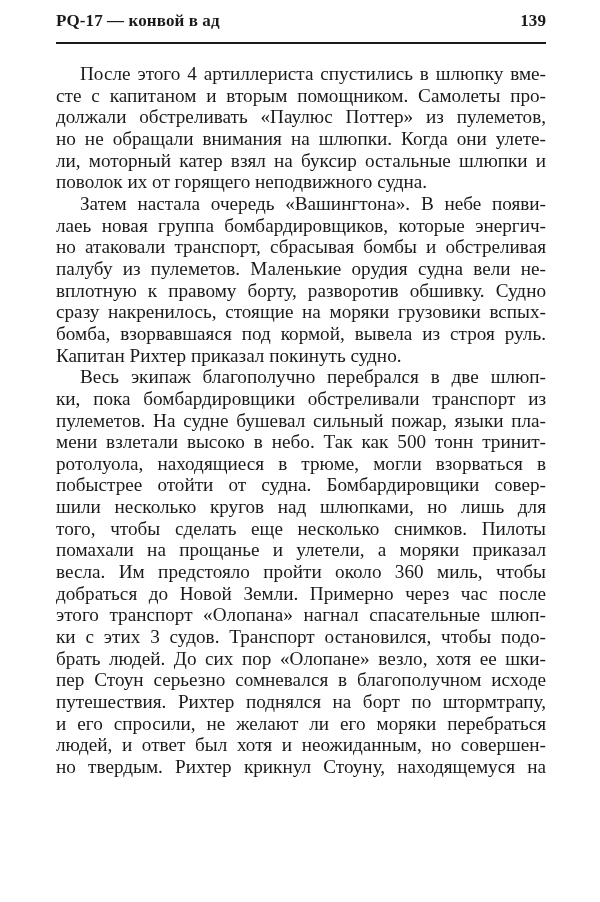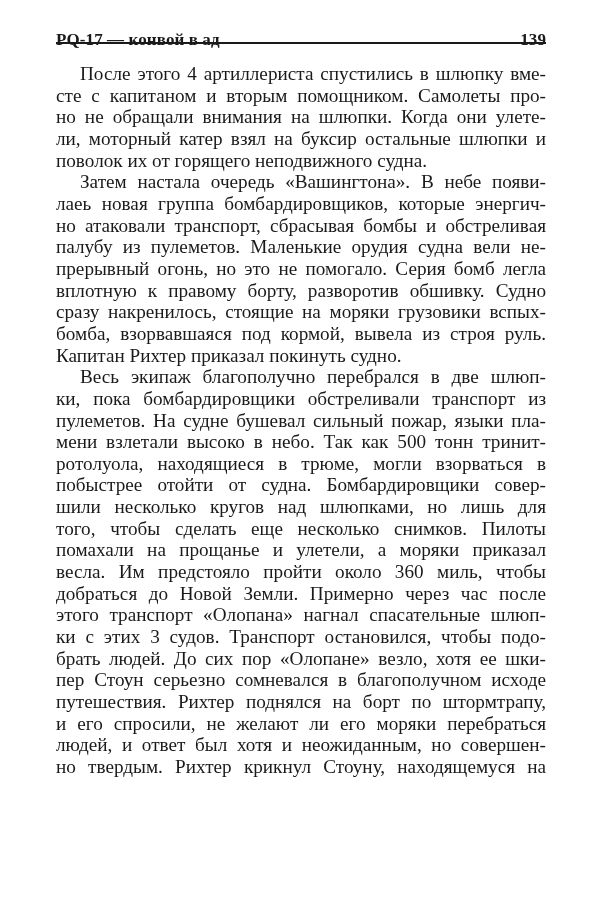--- a/index.html
+++ b/index.html
@@ -17,21 +17,21 @@
     }
     .page {
       position: absolute;
       left: 56px;
       top: 0;
       width: 490px;
     }
     .running-head {
       position: absolute;
       left: 0;
-      top: 24px;
+      top: 5px;
       width: 490px;
       height: 26px;
       display: flex;
       justify-content: space-between;
       align-items: flex-end;
       font-weight: bold;
       font-size: 17px;
       letter-spacing: 0.1px;
     }
     .head-rule {
@@ -75,31 +75,31 @@
     <span>PQ-17 — конвой в ад</span>
     <span>139</span>
   </div>
   <div class="head-rule"></div>
 
   <div class="body-text">
 
     <div>
       <span class="line indent">После этого 4 артиллериста спустились в шлюпку вме-</span>
       <span class="line">сте с капитаном и вторым помощником. Самолеты про-</span>
+      <span class="line">должали обстреливать «Паулюс Поттер» из пулеметов,</span>
       <span class="line">но не обращали внимания на шлюпки. Когда они улете-</span>
       <span class="line">ли, моторный катер взял на буксир остальные шлюпки и</span>
       <span class="line last">поволок их от горящего неподвижного судна.</span>
     </div>
 
     <div>
       <span class="line indent">Затем настала очередь «Вашингтона». В небе появи-</span>
       <span class="line">лаеь новая группа бомбардировщиков, которые энергич-</span>
       <span class="line">но атаковали транспорт, сбрасывая бомбы и обстреливая</span>
       <span class="line">палубу из пулеметов. Маленькие орудия судна вели не-</span>
-      <span class="line">прерывный огонь, но это не помогало. Серия бомб легла</span>
       <span class="line">вплотную к правому борту, разворотив обшивку. Судно</span>
       <span class="line">сразу накренилось, стоящие на моряки грузовики вспых-</span>
       <span class="line">бомба, взорвавшаяся под кормой, вывела из строя руль.</span>
       <span class="line last">Капитан Рихтер приказал покинуть судно.</span>
     </div>
 
     <div>
       <span class="line indent">Весь экипаж благополучно перебрался в две шлюп-</span>
       <span class="line">ки, пока бомбардировщики обстреливали транспорт из</span>
       <span class="line">пулеметов. На судне бушевал сильный пожар, языки пла-</span>

